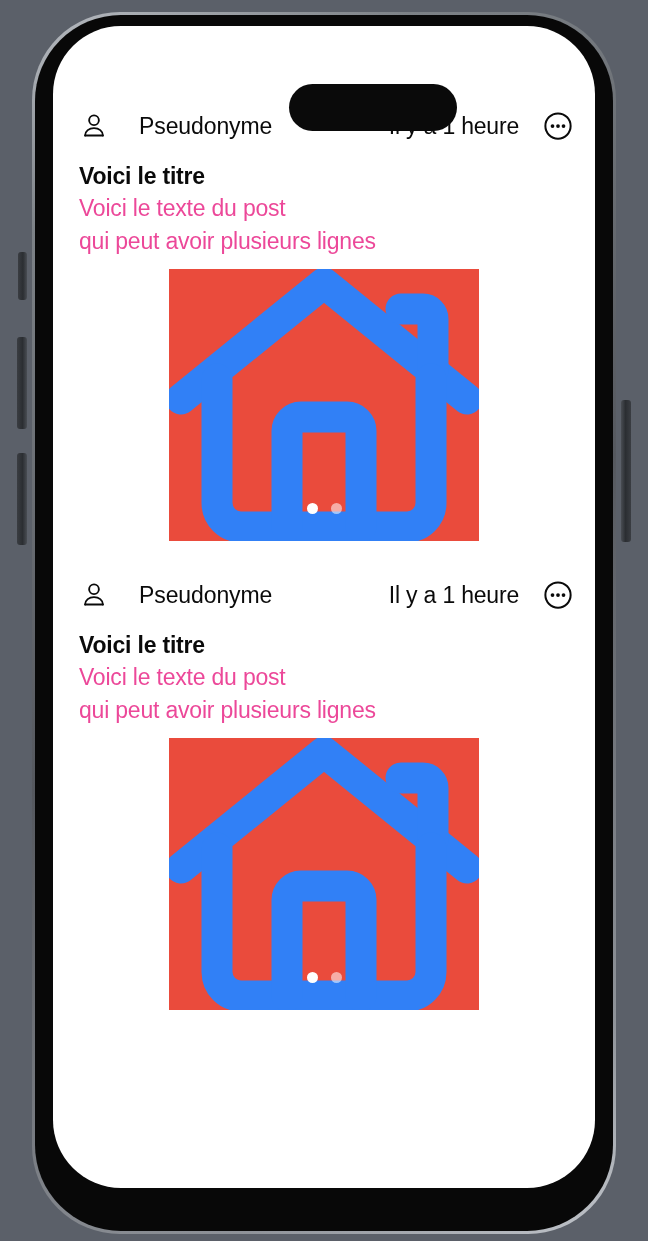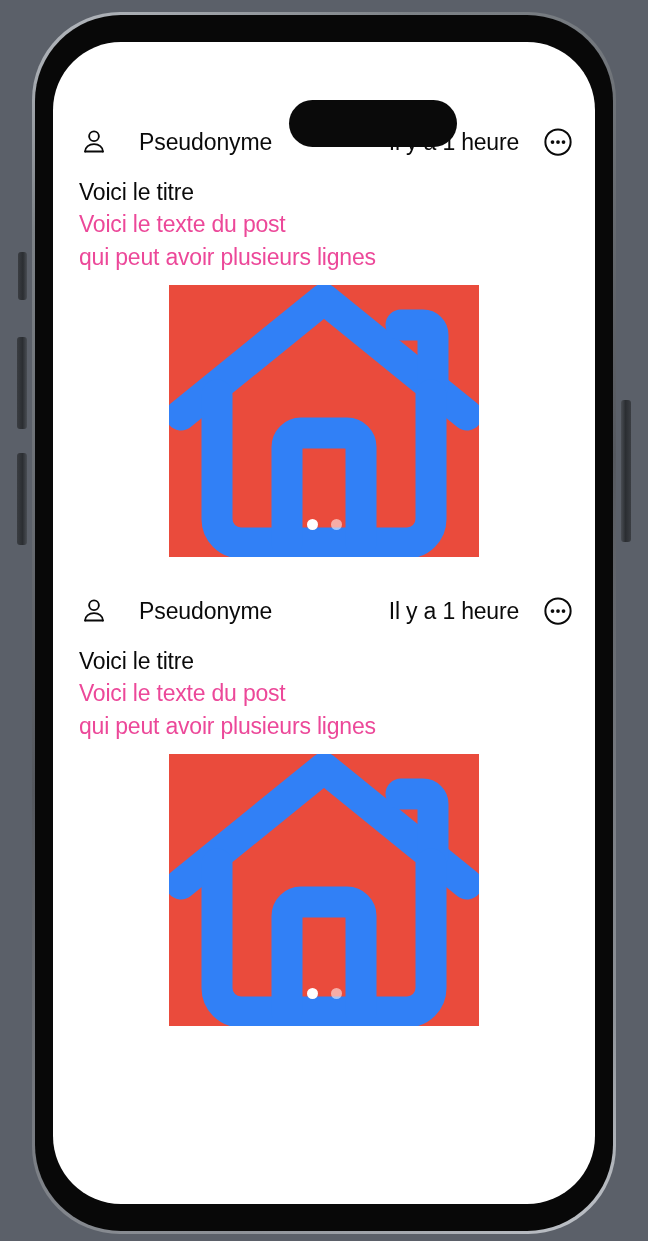--- a/index.html
+++ b/index.html
@@ -34,21 +34,21 @@
     top: 15px;
     width: 578px;
     height: 1216px;
     border-radius: 86px;
     background: #080808;
   }
 
   .phone-screen {
     position: absolute;
     left: 53px;
-    top: 42px;
+    top: 26px;
     width: 542px;
     height: 1162px;
     border-radius: 68px;
     background: #ffffff;
     overflow: hidden;
   }
 
   
   .side-btn {
     position: absolute;
@@ -127,21 +127,21 @@
     margin-left: 24px;
     display: block;
   }
 
   .post-body {
     padding: 16px 22px 0 26px;
   }
 
   .post-title {
     font-size: 23px;
-    font-weight: 400;
+    font-weight: 700;
     color: #0a0a0a;
     line-height: 1.3;
     letter-spacing: -0.2px;
   }
 
   .post-text {
     font-size: 23px;
     font-weight: 400;
     color: #ec4899;
     line-height: 1.42;

